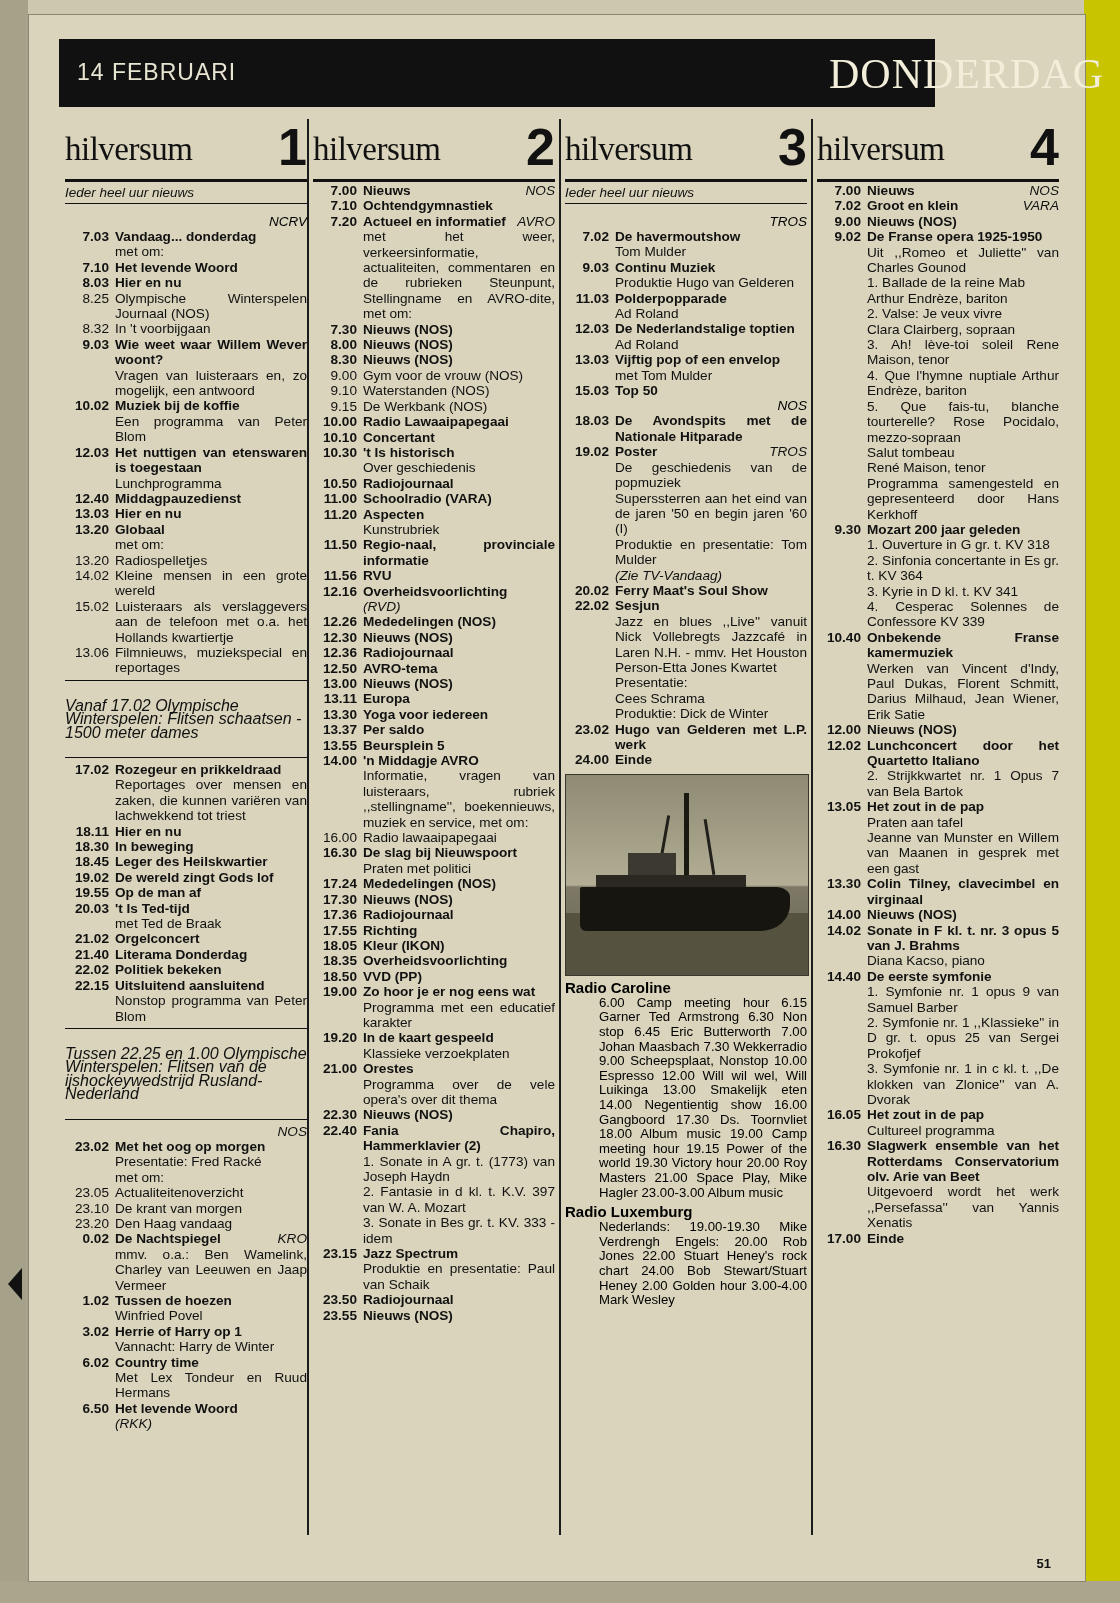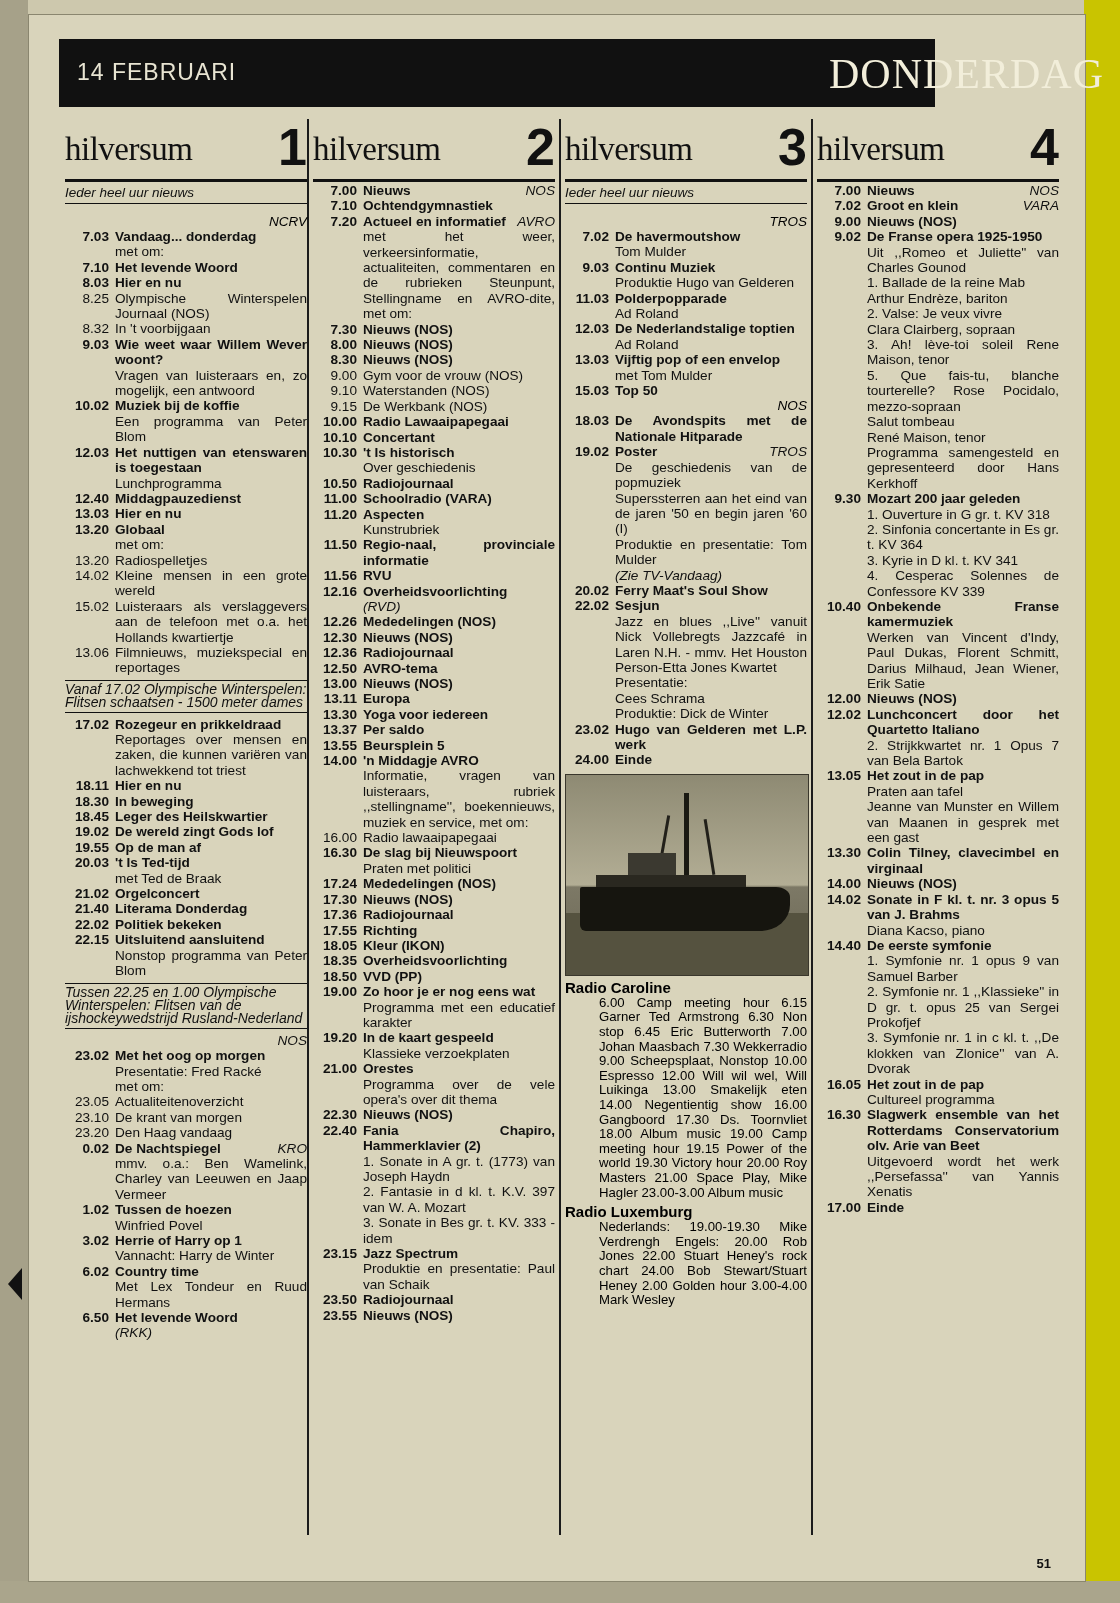--- a/index.html
+++ b/index.html
@@ -26,21 +26,21 @@
   .topline{position:absolute;left:0;right:0;top:60px;height:3px;background:#111;}
   .ital-note{font-style:italic;font-size:13.5px;color:#111;border-bottom:1px solid #111;padding:2px 0 3px 0;margin-bottom:10px;}
   .right-ital{font-style:italic;text-align:right;font-size:13.5px;}
   .list{font-size:13.6px;color:#111;line-height:15.4px;}
   .row{display:flex;align-items:flex-start;}
   .t{width:44px;flex:0 0 44px;text-align:right;padding-right:6px;font-size:13.6px;}
   .tx{flex:1;text-align:justify;}
   .b{font-weight:bold;}
   .it{font-style:italic;}
   .ind{padding-left:50px;text-align:justify;}
-  .box{border-top:1px solid #111;border-bottom:1px solid #111;font-size:14px;line-height:13.4px;padding:2px 0;margin:4px 0;font-style:italic;}
+  .box{border-top:1px solid #111;border-bottom:1px solid #111;font-size:16px;line-height:13.4px;padding:18px 0;margin:4px 0;font-style:italic;}
   .nosline{text-align:right;font-style:italic;font-size:13.6px;}
   
   .photo{width:100%;height:200px;margin-top:6px;background:#6f6a58;position:relative;overflow:hidden;border:1px solid #3a372c;}
   .sky{position:absolute;inset:0;background:linear-gradient(#8e8a73,#b3ae95 55%,#7d7966 56%,#6a6654);}
   .sea{position:absolute;left:0;right:0;bottom:0;height:62px;background:#55523f;}
   .hull{position:absolute;left:14px;bottom:44px;width:210px;height:44px;background:#16150f;border-radius:2px 14px 30px 6px / 2px 10px 26px 6px;}
   .deck{position:absolute;left:30px;bottom:84px;width:150px;height:16px;background:#2a2820;}
   .mast{position:absolute;left:118px;bottom:96px;width:5px;height:86px;background:#1a1912;}
   .mast2{position:absolute;left:96px;bottom:100px;width:3px;height:60px;background:#22201a;transform:rotate(10deg);}
   .mast3{position:absolute;left:142px;bottom:100px;width:3px;height:56px;background:#22201a;transform:rotate(-9deg);}
@@ -559,20 +559,21 @@
             <div class="row">
               <div class="t b">9.02</div>
               <div class="tx b">De Franse opera 1925-1950</div>
             </div>
             <div class="ind">Uit ,,Romeo et Juliette'' van Charles Gounod</div>
             <div class="ind">1. Ballade de la reine Mab</div>
             <div class="ind">Arthur Endrèze, bariton</div>
             <div class="ind">2. Valse: Je veux vivre</div>
             <div class="ind">Clara Clairberg, sopraan</div>
             <div class="ind">3. Ah! lève-toi soleil Rene Maison, tenor</div>
+            <div class="ind">4. Que l'hymne nuptiale Arthur Endrèze, bariton</div>
             <div class="ind">5. Que fais-tu, blanche tourterelle? Rose Pocidalo, mezzo-sopraan</div>
             <div class="ind">Salut tombeau</div>
             <div class="ind">René Maison, tenor</div>
             <div class="ind">Programma samengesteld en gepresenteerd door Hans Kerkhoff</div>
             <div class="row">
               <div class="t b">9.30</div>
               <div class="tx b">Mozart 200 jaar geleden</div>
             </div>
             <div class="ind">1. Ouverture in G gr. t. KV 318</div>
             <div class="ind">2. Sinfonia concertante in Es gr. t. KV 364</div>

